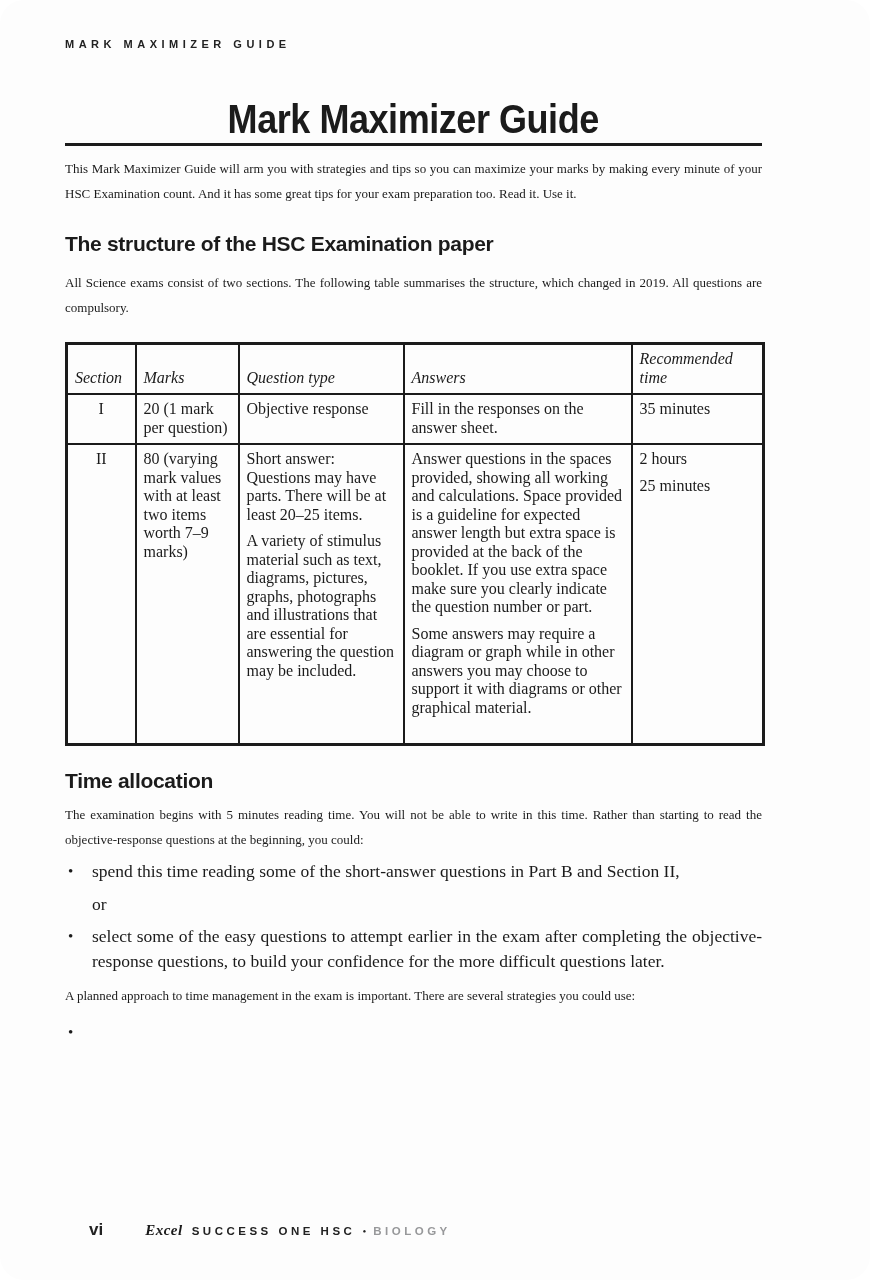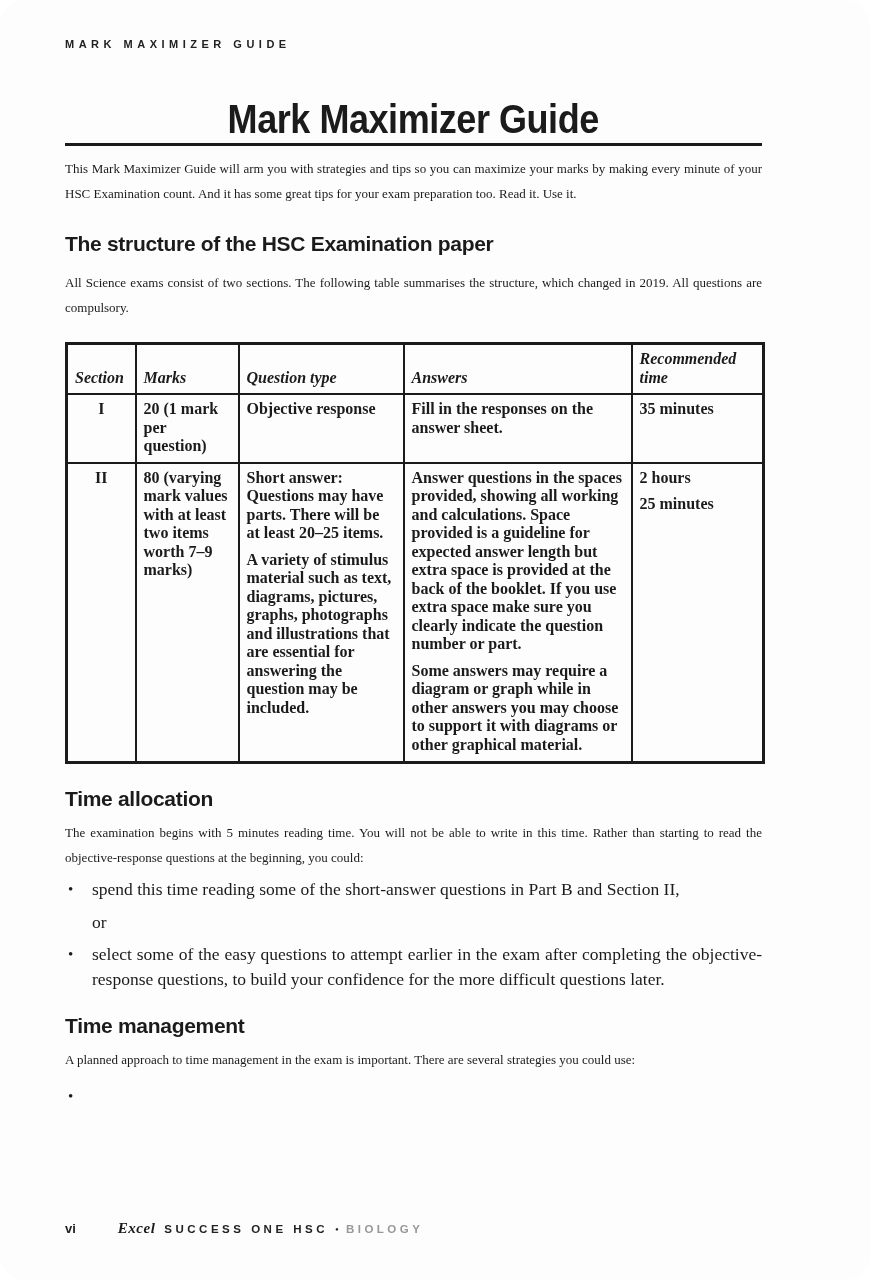--- a/index.html
+++ b/index.html
@@ -67,21 +67,21 @@
     margin-top: 22px;
     border-collapse: collapse;
     table-layout: fixed;
     width: 697px;
     border: 3px solid #1b1b1b;
   }
   .exam-table th, .exam-table td {
     border: 2px solid #1b1b1b;
     font-size: 16px;
     line-height: 18.5px;
-    font-weight: bold;
+    font-weight: normal;
     text-align: left;
     vertical-align: top;
     padding: 5px 7px 6px 7px;
   }
   .exam-table th {
     font-style: italic;
     vertical-align: bottom;
     height: 49px;
   }
   .exam-table tr.row-one td { height: 48px; }
@@ -119,22 +119,23 @@
     position: absolute;
     left: 65px;
     top: 1220px;
     display: flex;
     align-items: baseline;
     white-space: nowrap;
   }
   .page-number {
     font-family: "Liberation Sans", sans-serif;
     font-weight: bold;
-    font-size: 13px;
-    color: #222;
+    font-size: 17px;
+    color: #222;
+    margin-left: 24px;
   }
   .brand-excel {
     margin-left: 42px;
     font-family: "Liberation Serif", serif;
     font-weight: bold;
     font-style: italic;
     font-size: 15px;
     letter-spacing: 0.5px;
     color: #1b1b1b;
   }
@@ -238,21 +239,20 @@
     <div class="bullet-row">
       <span class="bullet-marker">•</span>
       <span class="bullet-text">spend this time reading some of the short-answer questions in Part B and Section II,</span>
     </div>
     <div class="connector-line">or</div>
     <div class="bullet-row">
       <span class="bullet-marker">•</span>
       <span class="bullet-text">select some of the easy questions to attempt earlier in the exam after completing the objective-response questions, to build your confidence for the more difficult questions later.</span>
     </div>
 
-    <h2 class="section-heading h2-time-management">Time management</h2>
     <p class="body-text after-heading">A planned approach to time management in the exam is important. There are several strategies you could use:</p>
 
     <div class="bullet-row tm-bullet">
       <span class="bullet-marker">•</span>
       <span class="bullet-text">
       </span>
     </div>
 
   </div>
 

